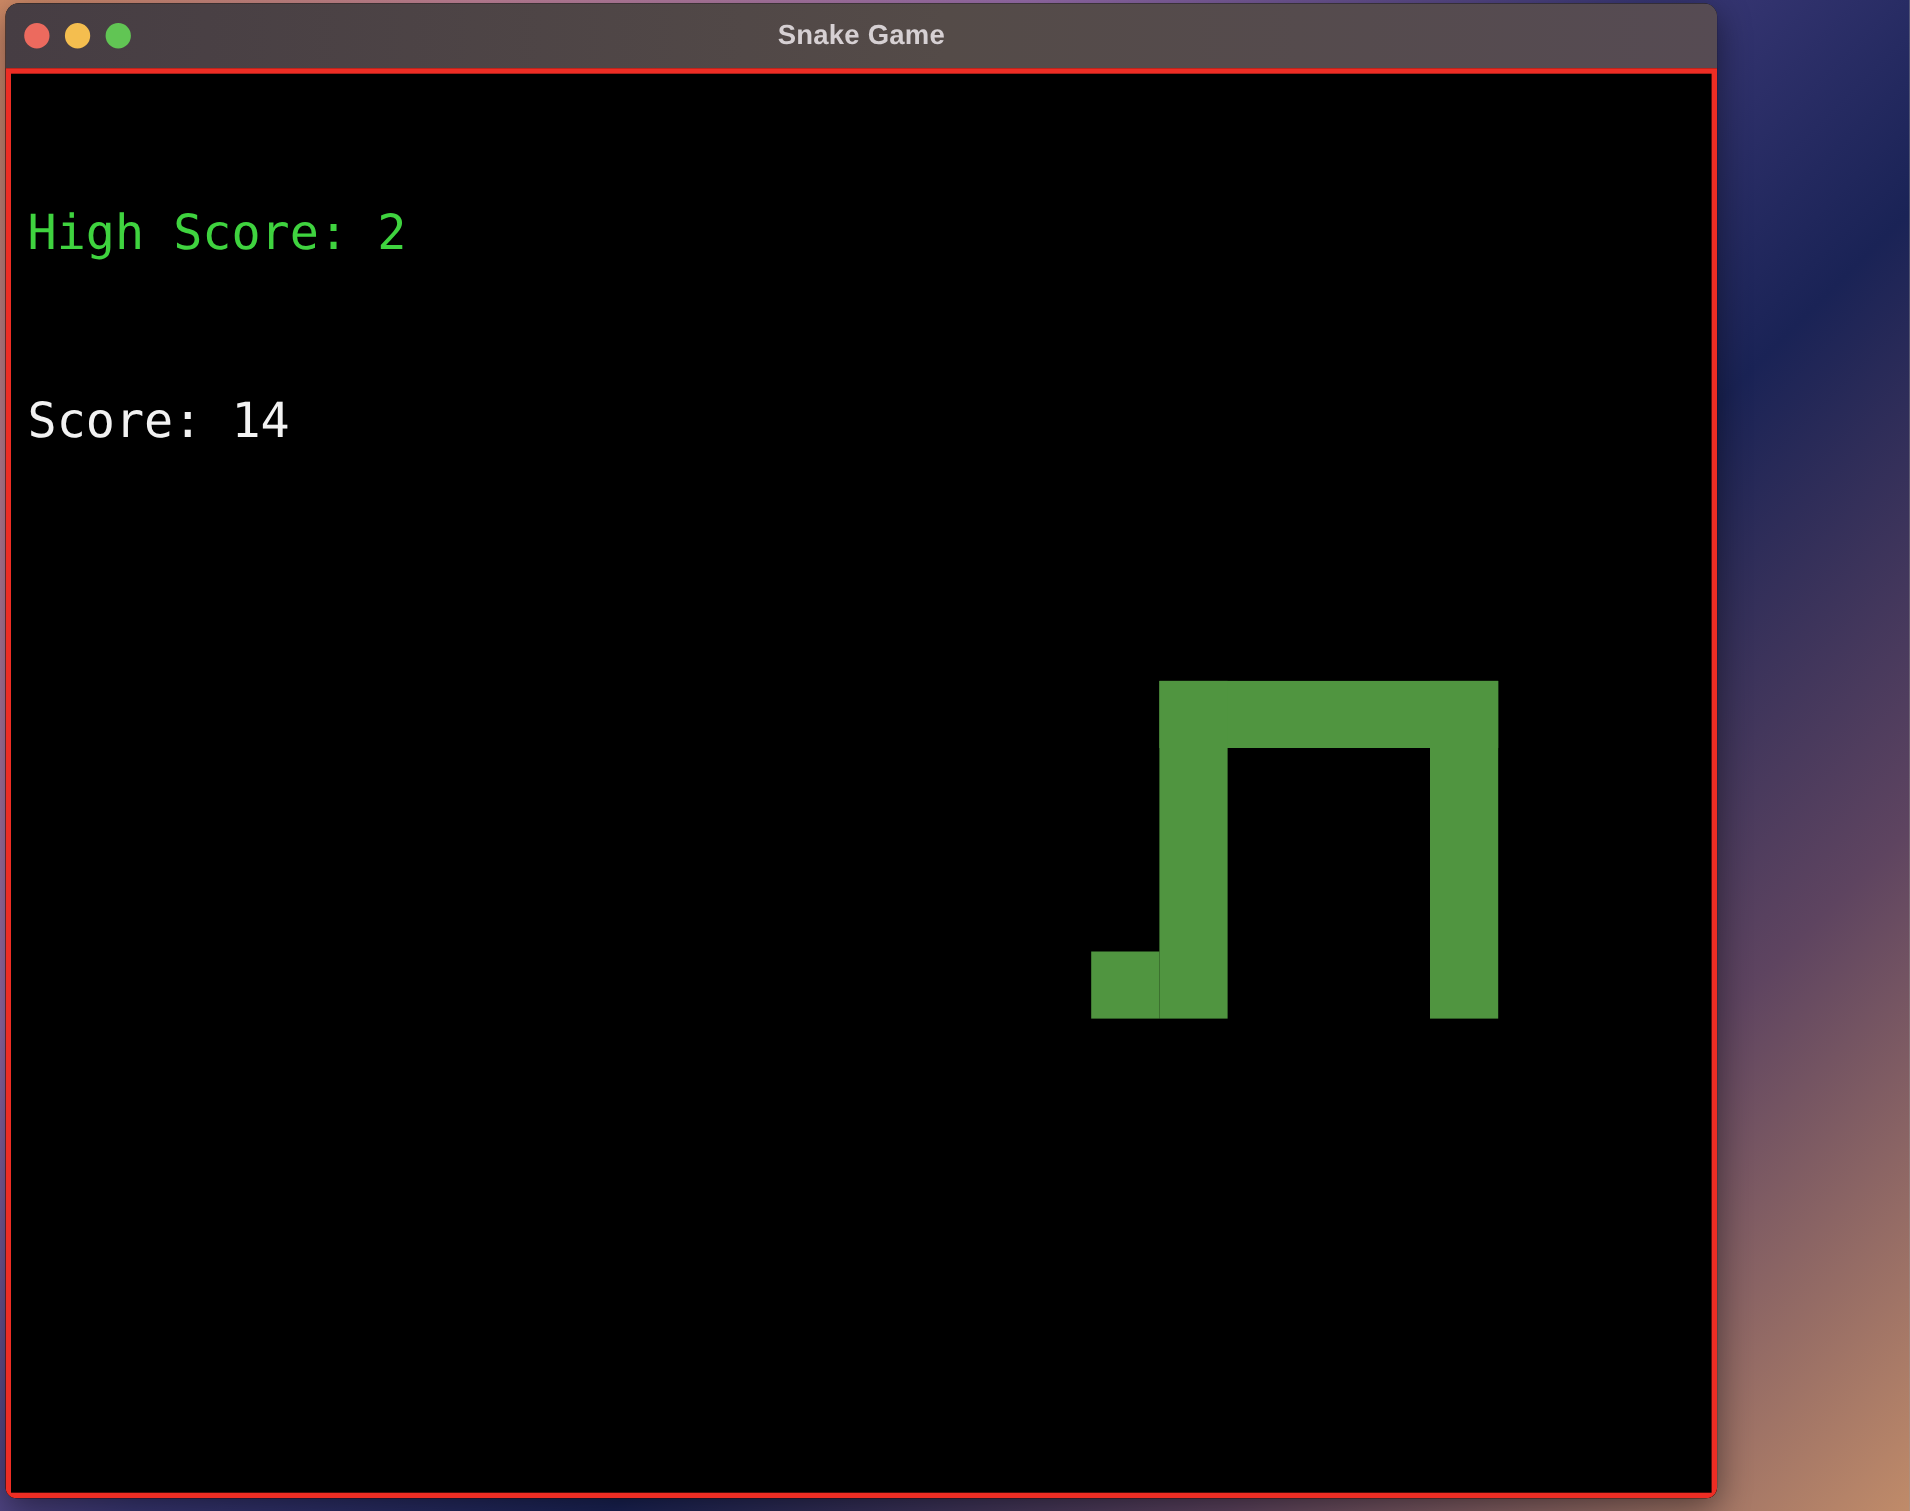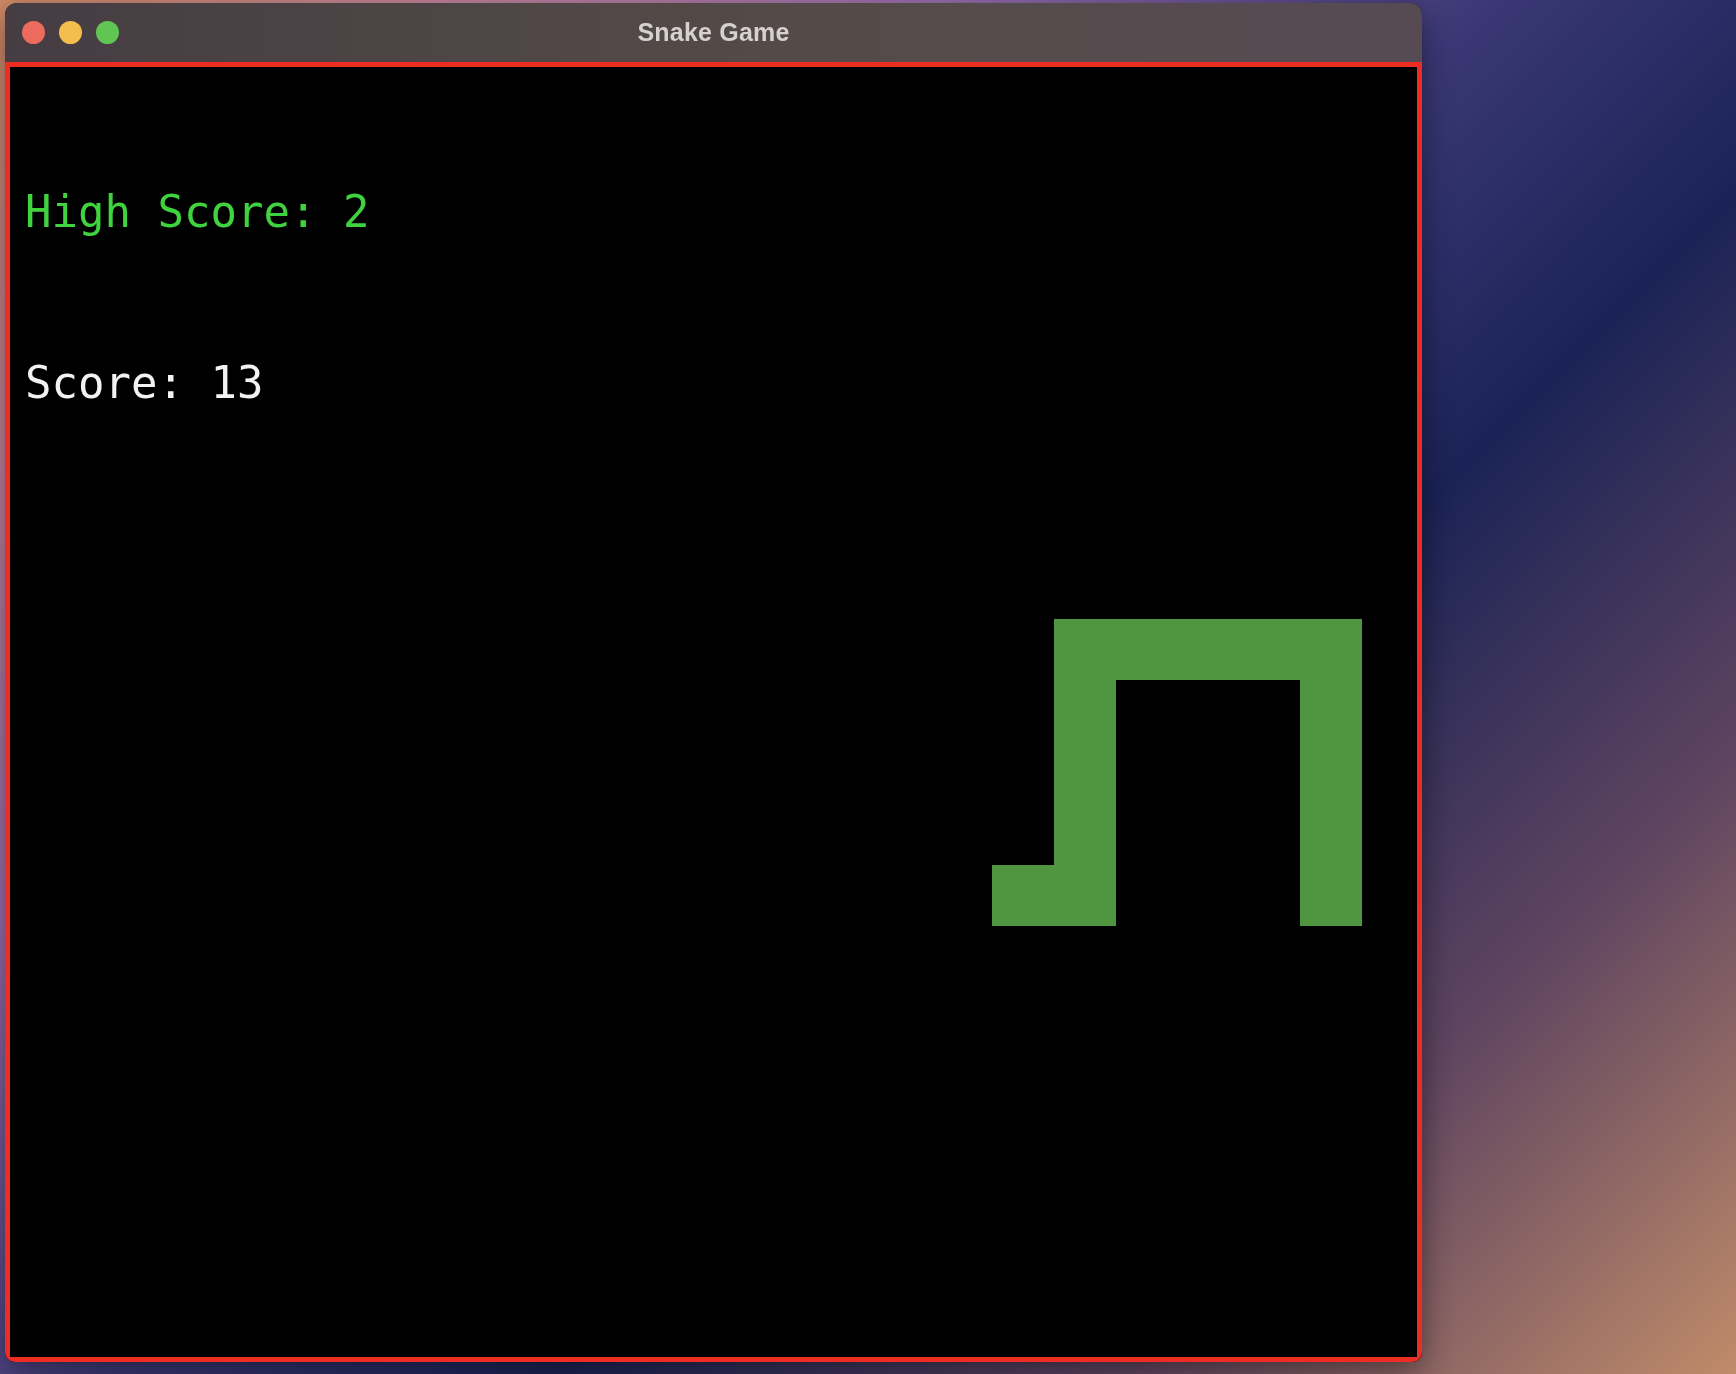--- a/index.html
+++ b/index.html
@@ -7,21 +7,21 @@
   body {
     font-family: "Liberation Sans", sans-serif;
     background:
       linear-gradient(135deg,
         #D08B66 0%, #C3849B 14%, #9A6FAE 30%,
         #3A3876 48%, #1A2356 62%, #5E4460 80%, #C08B69 100%);
   }
   .window {
     position: absolute;
     left: 5px; top: 3px;
-    width: 1417px; height: 1359px;
+    width: 1556px; height: 1359px;
     border-radius: 12px 12px 10px 10px;
     overflow: hidden;
     background: #000;
     box-shadow: 0 8px 30px rgba(0,0,0,0.45);
   }
   .titlebar {
     position: relative;
     height: 59px;
     background: linear-gradient(90deg, #463D43 0%, #544B48 55%, #564B53 100%);
     display: flex;
@@ -77,21 +77,21 @@
       <button class="tl-btn" style="background: rgb(244, 190, 79);"></button>
       <button class="tl-btn" style="background: rgb(97, 197, 84);"></button>
     </div>
     <div class="window-title" style="color: rgb(214, 208, 211);">Snake Game</div>
   </div>
 
   <div class="board" style="border-color: rgb(237, 45, 36); background: rgb(0, 0, 0);">
     <div class="board-inner">
       <div class="hud">
         <div style="color: rgb(63, 211, 63);">High Score: 2</div>
-        <div style="color: rgb(242, 242, 242);">Score: 13</div>
+        <div style="color: rgb(242, 242, 242);">Score: 14</div>
       </div>
 
     <div class="rect" style="left: 1044px; top: 552px; width: 308px; height: 61px; background: rgb(80, 149, 64);"></div>
         <div class="rect" style="left: 1044px; top: 552px; width: 62px; height: 307px; background: rgb(80, 149, 64);"></div>
         <div class="rect" style="left: 1290px; top: 552px; width: 62px; height: 307px; background: rgb(80, 149, 64);"></div>
         <div class="rect" style="left: 982px; top: 798px; width: 62px; height: 61px; background: rgb(80, 149, 64);"></div>
         <div class="rect" style="left: 1599px; top: 798px; width: 61px; height: 62px; background: rgb(237, 49, 36);"></div>
       </div>
   </div>
 </div>

